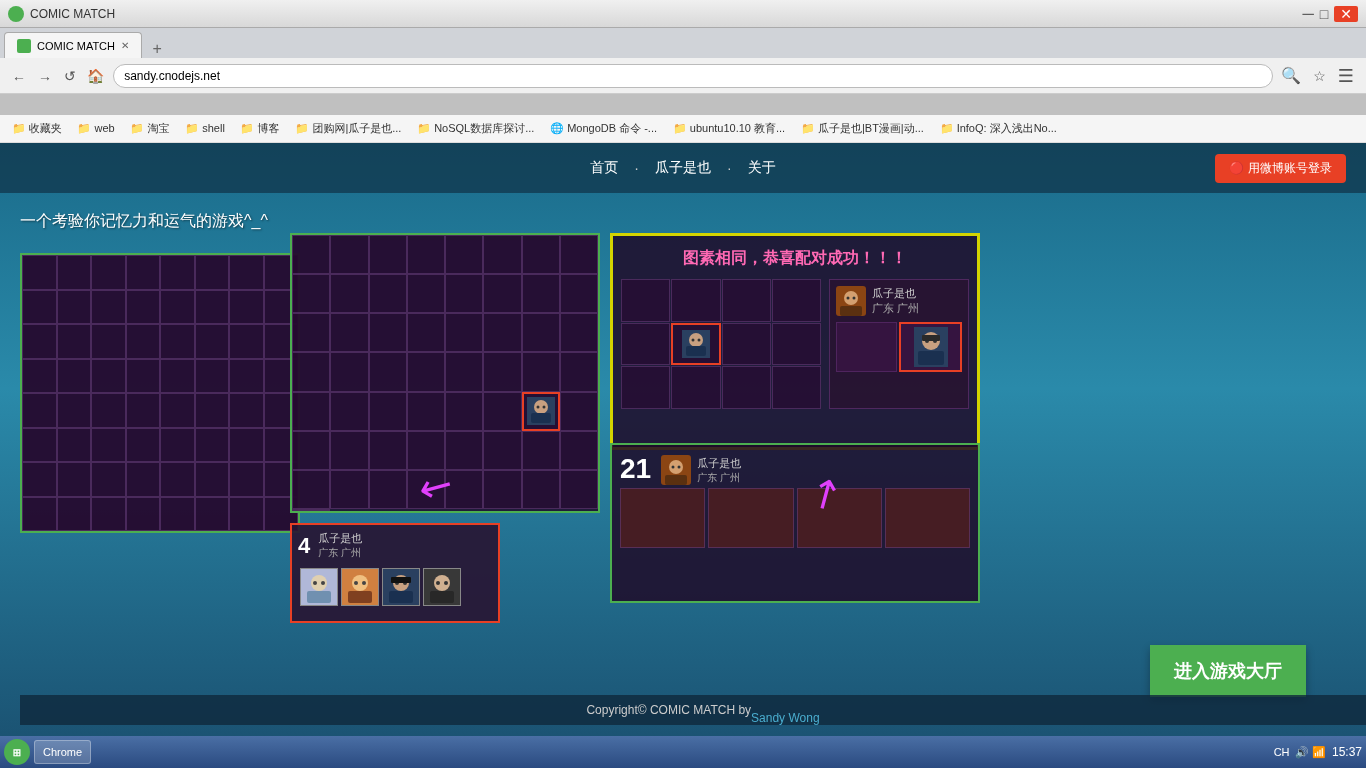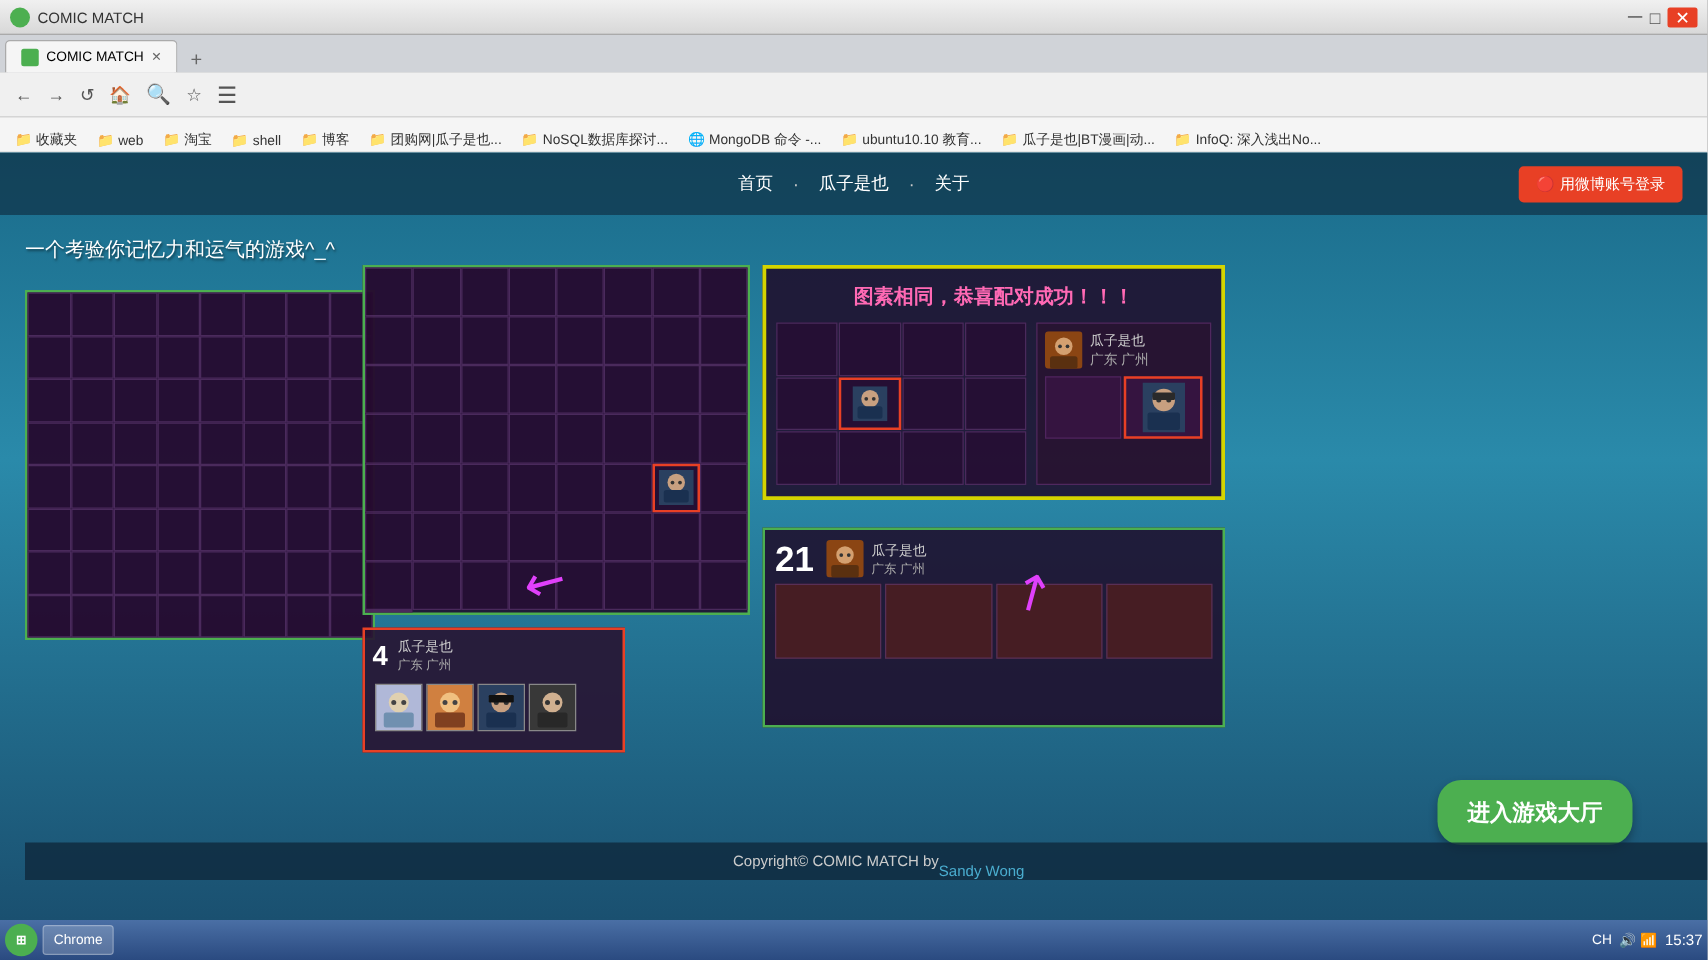--- a/index.html
+++ b/index.html
@@ -50,26 +50,27 @@
       border: 1px solid #bbb;
       border-radius: 12px;
       padding: 0 10px;
       font-size: 12px;
       background: white;
     }
     .bookmarks-bar {
       background: #f5f5f5;
       height: 28px;
       display: flex;
-      align-items: flex-end;
+      align-items: center;
       padding: 0 8px;
       border-bottom: 1px solid #ddd;
       font-size: 11px;
       gap: 8px;
       overflow: hidden;
+      margin-top: 21px;
     }
     .bookmark-item {
       white-space: nowrap;
       color: #333;
       cursor: pointer;
       padding: 2px 4px;
       border-radius: 2px;
     }
 
     
@@ -158,21 +159,21 @@
       border: 2px solid #4CAF50;
       background: rgba(30, 10, 40, 0.85);
     }
 
     
     .game-grid-right-top {
       position: absolute;
       left: 610px;
       top: 40px;
       width: 370px;
-      height: 188px;
+      height: 217px;
       border: 3px solid #d4d400;
       background: rgba(30, 10, 40, 0.85);
       padding: 8px;
     }
 
     
     .score-panel {
       position: absolute;
       left: 610px;
       top: 250px;
@@ -246,21 +247,21 @@
     }
 
     
     .enter-btn {
       position: absolute;
       right: 60px;
       bottom: 60px;
       background: #4CAF50;
       color: white;
       padding: 14px 24px;
-      border-radius: 19px;
+      border-radius: 0;
       font-size: 18px;
       cursor: pointer;
       font-weight: bold;
       border: none;
       box-shadow: 0 4px 8px rgba(0,0,0,0.3);
     }
 
     
     .page-footer {
       background: rgba(15, 40, 60, 0.8);
@@ -330,20 +331,21 @@
     <span class="tab-close">✕</span>
   </div>
   <span style="margin-left:4px; font-size:16px; color:#666; cursor:pointer; padding: 0 6px;">+</span>
 </div>
 
 <div class="nav-bar">
   <button class="nav-btn">←</button>
   <button class="nav-btn">→</button>
   <button class="nav-btn">↺</button>
   <button class="nav-btn">🏠</button>
+  <input class="address-bar" type="text" value="sandy.cnodejs.net" style="">
   <button class="nav-btn" style="font-size:16px;">🔍</button>
   <button class="nav-btn">☆</button>
   <button class="nav-btn" style="font-size:18px;">☰</button>
 </div>
 
 <div class="bookmarks-bar">
   <span class="bookmark-item">📁 收藏夹</span>
   <span class="bookmark-item">📁 web</span>
   <span class="bookmark-item">📁 淘宝</span>
   <span class="bookmark-item">📁 shell</span>
@@ -574,21 +576,21 @@
                 <circle cx="21" cy="14" r="2" fill="#333"></circle>
                 <rect x="8" y="8" width="18" height="6" fill="#2a2a2a" rx="1"></rect>
               </svg>
             </div>
           </div>
         </div>
       </div>
     </div>
 
     <div class="score-panel">
-      <div style="display:flex; align-items:flex-start; gap:10px; margin-bottom:3px;">
+      <div style="display:flex; align-items:flex-end; gap:10px; margin-bottom:3px;">
         <div class="score-number">21</div>
         <div style="display:flex; flex-direction:column;">
           <div style="display:flex; align-items:center; gap:6px;">
             <svg width="30" height="30" viewBox="0 0 30 30">
               <rect width="30" height="30" fill="#8B4513" rx="3"></rect>
               <circle cx="15" cy="12" r="7" fill="#d4a070"></circle>
               <rect x="4" y="20" width="22" height="10" fill="#5a3010" rx="2"></rect>
               <circle cx="12" cy="12" r="1.5" fill="#333"></circle>
               <circle cx="18" cy="12" r="1.5" fill="#333"></circle>
             </svg>

